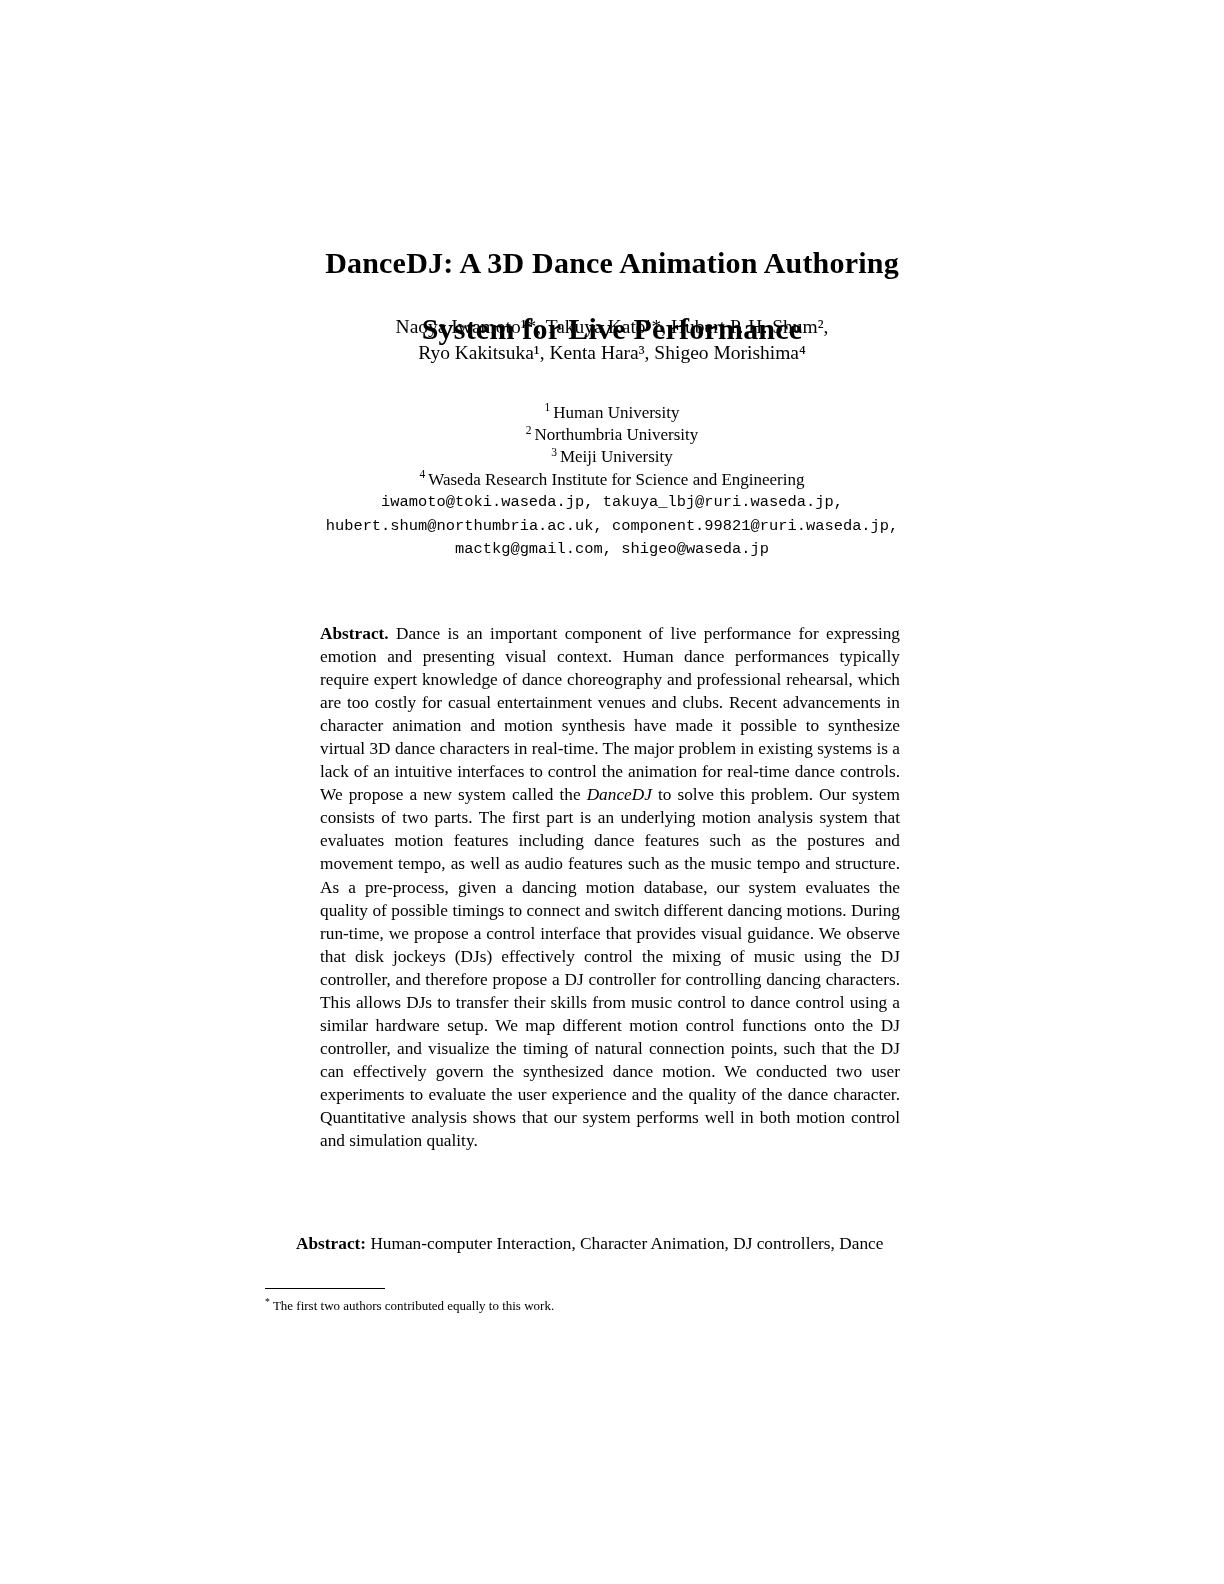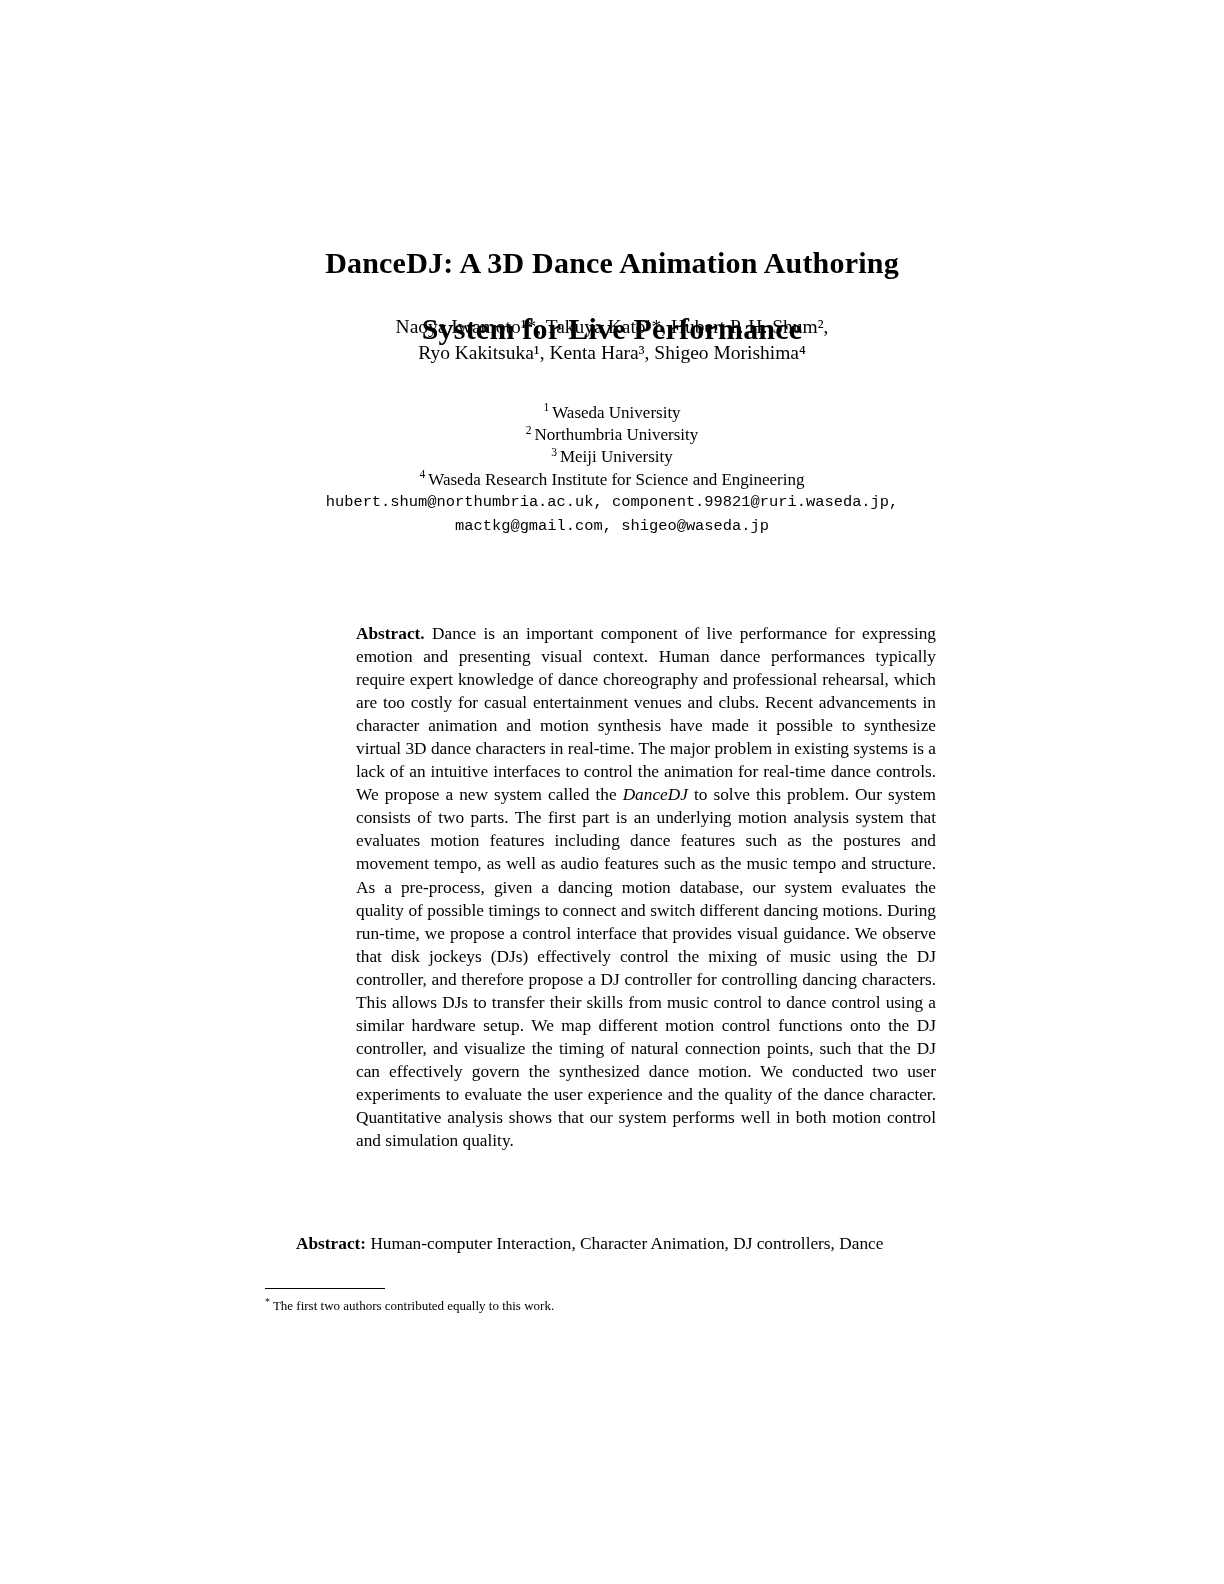--- a/index.html
+++ b/index.html
@@ -76,21 +76,20 @@
   
   .abstract {
     position: absolute;
     left: 320px;
     top: 622px;
     width: 580px;
     font-size: 17.3px;
     line-height: 23.05px;
     text-align: justify;
     text-justify: inter-word;
-    margin-left: 36px;
   }
   .abstract b { font-weight: bold; }
   .abstract i { font-style: italic; }
 
   
   .keywords {
     position: absolute;
     left: 264px;
     top: 1232px;
     width: 690px;
@@ -131,34 +130,35 @@
     <span class="title-line">System for Live Performance</span>
   </div>
 
   <div class="authors">
     <span class="authors-line">Naoya Iwamoto¹*, Takuya Kato¹*, Hubert P. H. Shum²,</span>
     <span class="authors-line">Ryo Kakitsuka¹, Kenta Hara³, Shigeo Morishima⁴</span>
   </div>
 
   <div class="affiliations">
     <span class="affil-line">
-      <sup>1</sup><span>Waseda University</span>
+      <sup>1</sup><span>Human University</span>
     </span>
     <span class="affil-line">
       <sup>2</sup><span>Northumbria University</span>
     </span>
     <span class="affil-line">
       <sup>3</sup><span>Meiji University</span>
     </span>
     <span class="affil-line">
       <sup>4</sup><span>Waseda Research Institute for Science and Engineering</span>
     </span>
   </div>
 
   <div class="emails">
+    <span class="email-line">iwamoto@toki.waseda.jp, takuya_lbj@ruri.waseda.jp,</span>
     <span class="email-line">hubert.shum@northumbria.ac.uk, component.99821@ruri.waseda.jp,</span>
     <span class="email-line">mactkg@gmail.com, shigeo@waseda.jp</span>
   </div>
 
   <div class="abstract">
     <b>Abstract.</b><span> Dance is an important component of live performance for expressing emotion and presenting visual context. Human dance performances typically require expert knowledge of dance choreography and professional rehearsal, which are too costly for casual entertainment venues and clubs. Recent advancements in character animation and motion synthesis have made it possible to synthesize virtual 3D dance characters in real-time. The major problem in existing systems is a lack of an intuitive interfaces to control the animation for real-time dance controls. We propose a new system called the </span><i>DanceDJ</i><span> to solve this problem. Our system consists of two parts. The first part is an underlying motion analysis system that evaluates motion features including dance features such as the postures and movement tempo, as well as audio features such as the music tempo and structure. As a pre-process, given a dancing motion database, our system evaluates the quality of possible timings to connect and switch different dancing motions. During run-time, we propose a control interface that provides visual guidance. We observe that disk jockeys (DJs) effectively control the mixing of music using the DJ controller, and therefore propose a DJ controller for controlling dancing characters. This allows DJs to transfer their skills from music control to dance control using a similar hardware setup. We map different motion control functions onto the DJ controller, and visualize the timing of natural connection points, such that the DJ can effectively govern the synthesized dance motion. We conducted two user experiments to evaluate the user experience and the quality of the dance character. Quantitative analysis shows that our system performs well in both motion control and simulation quality.</span>
   </div>
 
   <div class="keywords">
     <b>Abstract:</b><span> Human-computer Interaction, Character Animation, DJ controllers, Dance</span>

